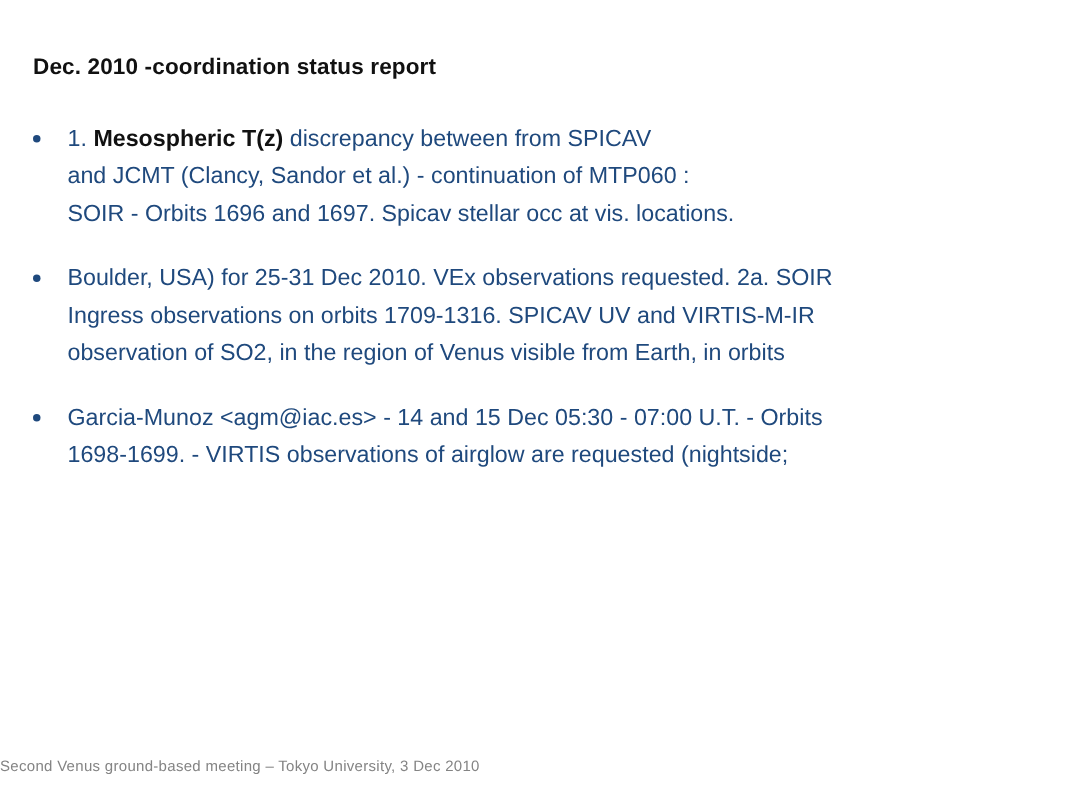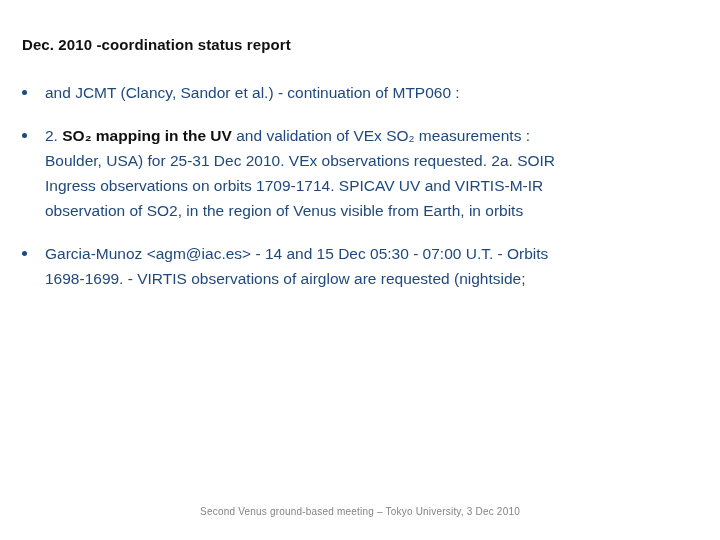--- a/index.html
+++ b/index.html
@@ -55,52 +55,52 @@
   .num { color: var(--body-text-blue, #1F497D); }
   .bold {
     color: var(--emphasis-black, #111111);
     font-weight: bold;
   }
   .slide-footer {
     position: absolute;
     left: 0;
     right: 0;
     top: 506px;
-    text-align: center;
     font-size: 10px;
     color: var(--footer-gray, #848484);
     letter-spacing: 0.2px;
   }
 </style>
 </head>
 <body>
 
 <div class="slide">
 
   <div class="slide-title">Dec. 2010 -coordination status report</div>
 
   <div class="content">
 
     <div class="bullet">
       <span class="dot"></span>
       <div class="bullet-text">
+        <span class="line">
+          <span class="num">1.</span>
+          <span class="bold">Mesospheric T(z)</span>
+          <span>discrepancy between from SPICAV</span>
+        </span>
         <span class="line">and JCMT (Clancy, Sandor et al.) - continuation of MTP060 :</span>
+        <span class="line">SOIR - Orbits 1696 and 1697. Spicav stellar occ at vis. locations.</span>
       </div>
     </div>
 
     <div class="bullet">
       <span class="dot"></span>
       <div class="bullet-text">
-        <span class="line">
-          <span class="num">2.</span>
-          <span class="bold">SO₂ mapping in the UV</span>
-          <span>and validation of VEx SO₂ measurements :</span>
-        </span>
         <span class="line">Boulder, USA) for 25-31 Dec 2010. VEx observations requested. 2a. SOIR</span>
-        <span class="line">Ingress observations on orbits 1709-1714. SPICAV UV and VIRTIS-M-IR</span>
+        <span class="line">Ingress observations on orbits 1709-1316. SPICAV UV and VIRTIS-M-IR</span>
         <span class="line">observation of SO2, in the region of Venus visible from Earth, in orbits</span>
       </div>
     </div>
 
     <div class="bullet">
       <span class="dot"></span>
       <div class="bullet-text">
         <span class="line">Garcia-Munoz &lt;agm@iac.es&gt; - 14 and 15 Dec 05:30 - 07:00 U.T. - Orbits</span>
         <span class="line">1698-1699. - VIRTIS observations of airglow are requested (nightside;</span>
       </div>

